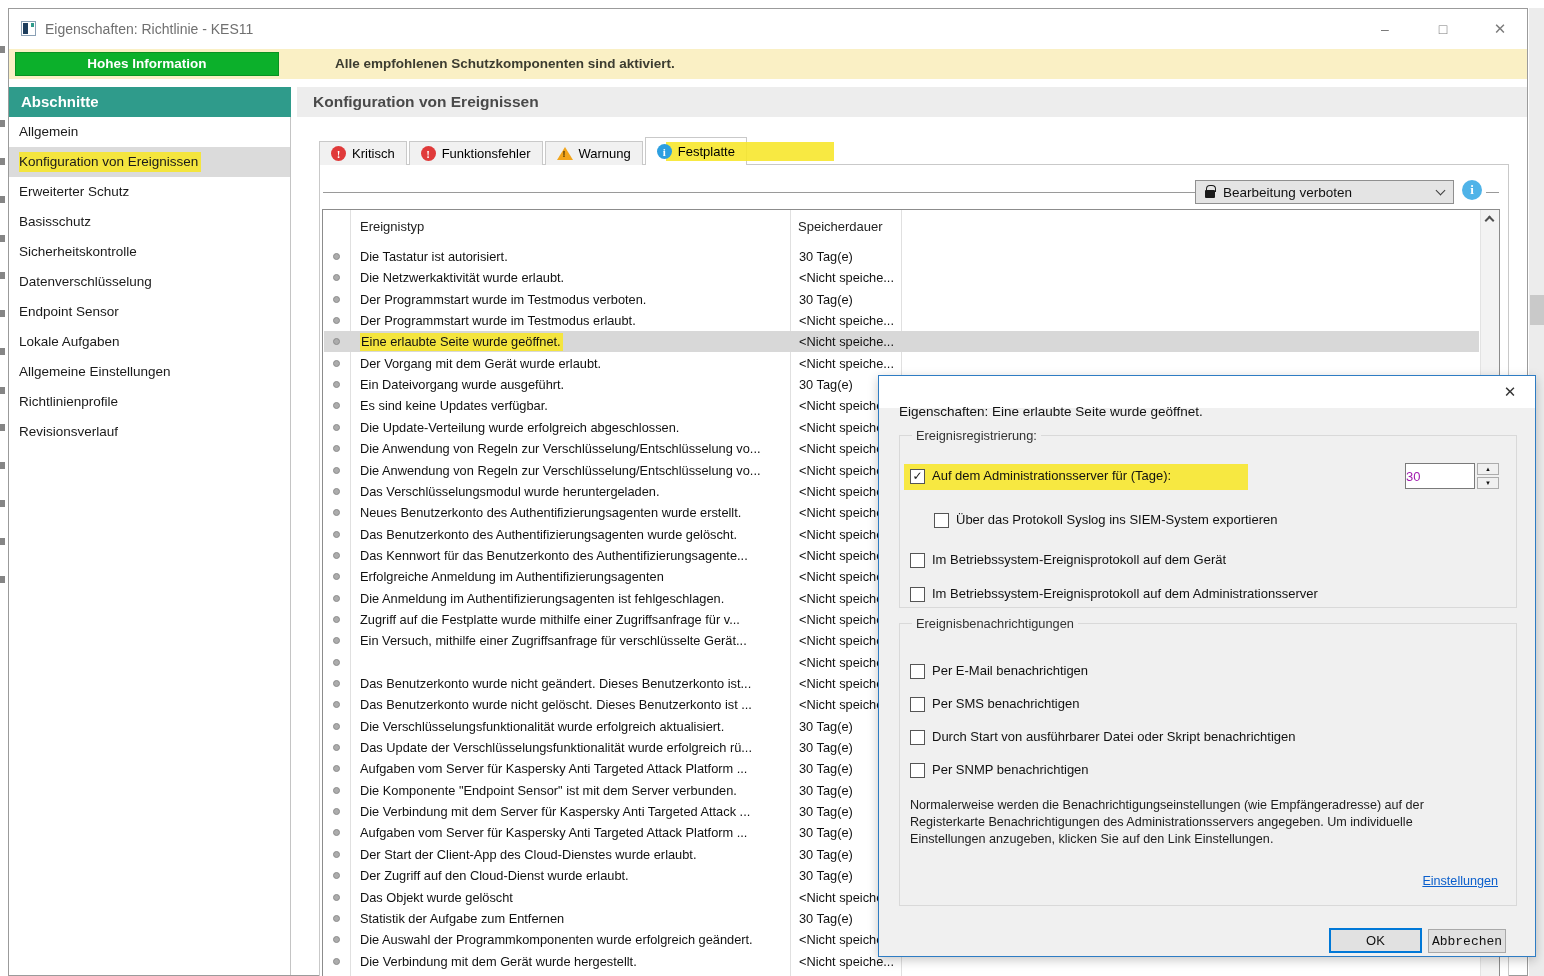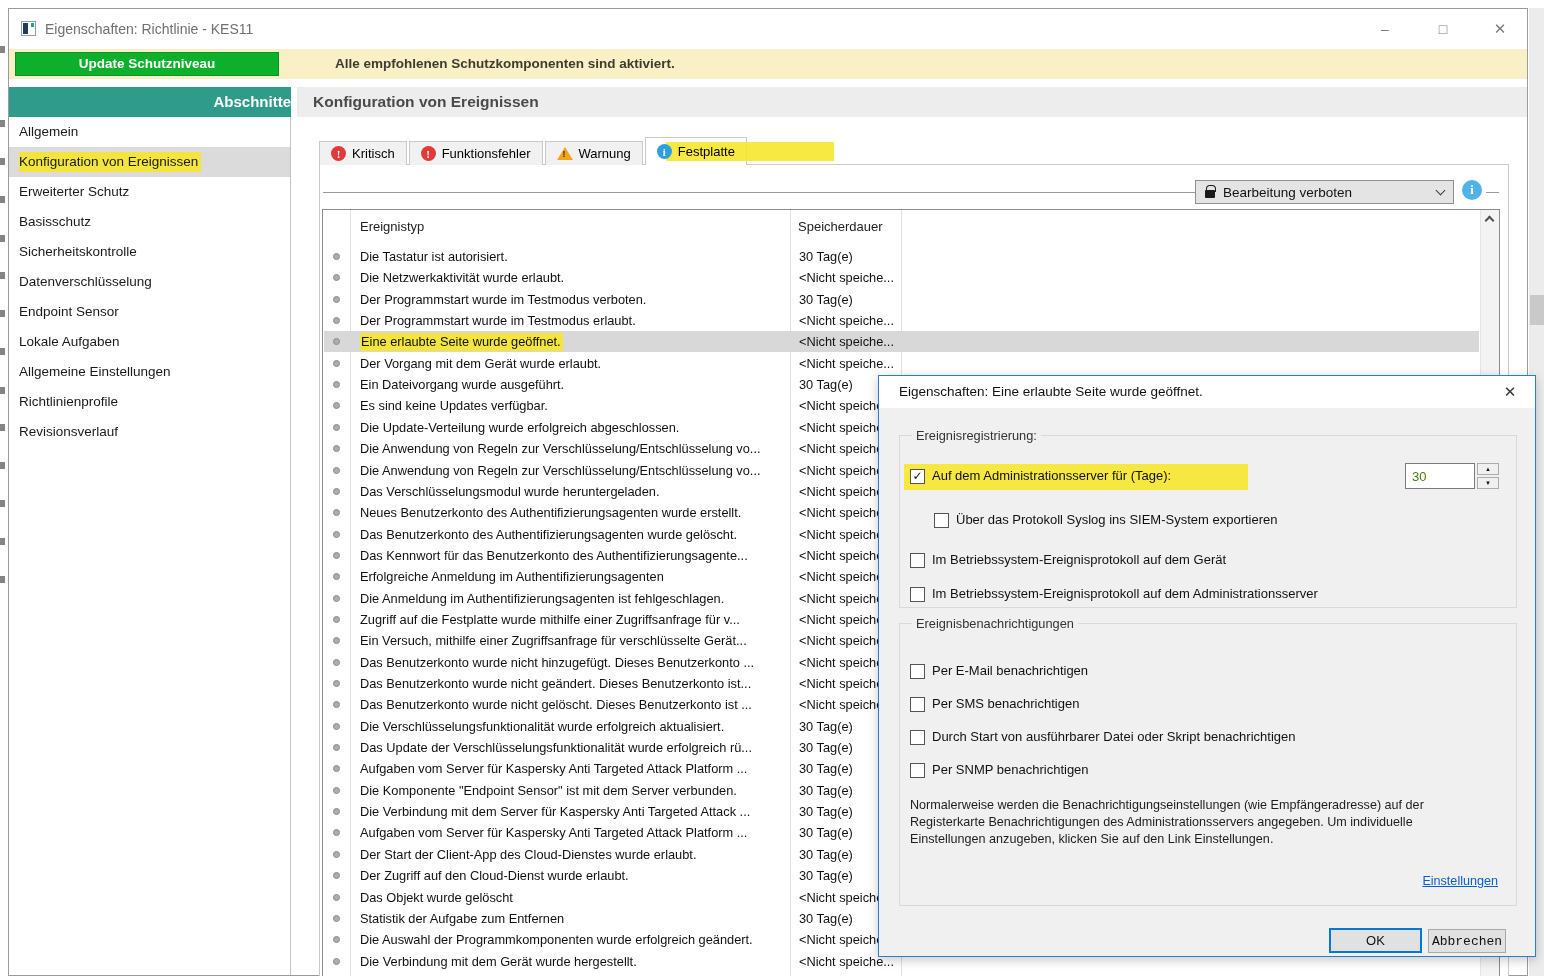--- a/index.html
+++ b/index.html
@@ -26,21 +26,21 @@
   .wmin { left:1363px; } .wmax { left:1421px; } .wclose { left:1478px; font-size:15px; }
 
   
   .banner { position:absolute; left:0; top:40px; right:0; height:30px; background:#FAF0C5; }
   .badge { position:absolute; left:6px; top:3px; width:264px; height:24px; background:#0CB02B;
     border:1px solid #0A9222; color:#fff; font-weight:bold; font-size:13.5px; text-align:center; line-height:22px; }
   .banner-text { position:absolute; left:284px; top:0; line-height:30px; font-size:13.5px; font-weight:600; color:#3C3C30;margin-left:42px; }
 
   
   .sidebar-header { position:absolute; left:0; top:78px; width:282px; height:30px; background:#2F9B8B;
-    color:#fff; font-weight:bold; font-size:15px; line-height:30px; padding-left:12px;text-align:right; }
+    color:#fff; font-weight:bold; font-size:15px; line-height:30px; padding-left:12px; }
   .sidebar { position:absolute; left:0; top:108px; width:282px; bottom:0; background:#fff; border-right:1px solid #C4C4C4; }
   .side-item { position:relative; height:30px; line-height:30px; font-size:13.5px; color:#1a1a1a; padding-left:10px;
     white-space:nowrap; cursor:default; }
   .side-item.sel { background:#DBDBDB; }
   .hl { background:rgba(247,230,40,.88); }
   .side-item .hl { padding:2px 3px 3px 0; }
 
   
   .content-title { position:absolute; left:288px; top:78px; right:0; height:30px; background:#EDEDED;
     font-weight:bold; font-size:15.5px; color:#4A4A4A; line-height:30px; padding-left:16px; }
@@ -90,34 +90,34 @@
   .cell-dur { position:absolute; left:475px; top:0; width:102px; line-height:21px; white-space:nowrap; overflow:hidden; }
   .scrollbar { position:absolute; right:0; top:0; bottom:0; width:19px; background:#F3F3F3; border-left:1px solid #E3E3E3; }
   .sb-up { position:absolute; left:0; top:0; width:19px; height:18px; cursor:default; }
   .sb-up span { position:absolute; left:5px; top:7px; width:7px; height:7px;
     border-left:2px solid #505050; border-top:2px solid #505050; transform:rotate(45deg); }
 
   
   .dialog { position:absolute; left:878px; top:375px; width:658px; height:582px; background:#F0F0F0;
     border:1px solid #2E7CC3; z-index:10; box-shadow:0 3px 10px rgba(0,0,0,.22); }
   .dlg-title { position:absolute; left:0; top:0; right:0; height:32px; background:#fff; }
-  .dlg-title .txt { position:absolute; left:20px; line-height:32px; font-size:13.5px; color:#111; }
+  .dlg-title .txt { position:absolute; left:20px; line-height:32px; font-size:13.5px; color:#111;margin-top:20px; }
   .dlg-close { position:absolute; right:14px; top:5px; width:22px; height:22px; text-align:center; line-height:22px;
     font-size:15px; color:#333; cursor:default; }
   fieldset { position:absolute; left:20px; width:618px; border:1px solid #D9D9D9; }
   legend { font-size:12.8px; color:#333; padding:0 4px; margin-left:12px; }
   .fs-reg { top:52px; height:180px; }
   .fs-not { top:240px; height:290px; }
   .cbrow { position:absolute; font-size:13px; color:#111; }
   .cb { position:absolute; left:0; top:0; width:15px; height:15px; background:#fff; border:1px solid #555;
     font-size:12px; line-height:13px; text-align:center; color:#111; font-weight:bold; z-index:2; cursor:default; }
   .cblabel { position:absolute; left:22px; top:-1px; white-space:nowrap; z-index:2; }
   .hl-block { position:absolute; left:4px; top:21px; width:344px; height:26px; background:rgba(247,230,40,.88); z-index:1; }
   .days-input { position:absolute; left:505px; top:20px; width:70px; height:26px; border:1px solid #7A7A7A;
-    font-size:13px; padding-left:6px; font-family:inherit; background:#fff; color:#4d7c0f; }
+    font-size:13px; font-family:inherit; background:#fff; color:#a21caf; }
   .spin { position:absolute; left:577px; top:20px; width:22px; height:26px; }
   .spin-btn { position:absolute; left:0; width:22px; height:12px; background:#F0F0F0; border:1px solid #ACACAC;
     font-size:6px; text-align:center; line-height:10px; color:#111; cursor:default; }
   .spin-up { top:0; } .spin-dn { top:14px; }
   .note { position:absolute; left:10px; top:166px; width:565px; font-size:12.6px; line-height:17px; color:#1d1d1d; }
   .dlg-link { position:absolute; right:18px; top:243px; font-size:12.6px; color:#0B5FCC; text-decoration:underline; cursor:pointer; }
   .btn { position:absolute; height:24px; background:#E1E1E1; font-size:13px; color:#111; text-align:center;
     line-height:21px; cursor:default; font-family:inherit; }
   .btn-ok { left:450px; top:552px; width:93px; height:25px; border:2px solid #0078D7; }
   .btn-cancel { left:549px; top:553px; width:78px; border:1px solid #A9A9A9;font-family:Liberation Mono, monospace; }
@@ -149,21 +149,21 @@
   <div class="window">
     <div class="titlebar">
       <span class="app-icon"></span>
       <span class="win-title">Eigenschaften: Richtlinie - KES11</span>
       <span class="win-btn wmin">–</span>
       <span class="win-btn wmax">□</span>
       <span class="win-btn wclose">✕</span>
     </div>
 
     <div class="banner">
-      <span class="badge">Update Schutzniveau</span>
+      <span class="badge">Hohes Information</span>
       <span class="banner-text">Alle empfohlenen Schutzkomponenten sind aktiviert.</span>
     </div>
 
     <div class="sidebar-header">Abschnitte</div>
     <div class="sidebar" id="sidebar">
         <div class="side-item">Allgemein</div>
         <div class="side-item sel"><span class="hl">Konfiguration von Ereignissen</span></div>
         <div class="side-item">Erweiterter Schutz</div>
         <div class="side-item">Basisschutz</div>
         <div class="side-item">Sicherheitskontrolle</div>
@@ -308,21 +308,20 @@
               <span class="cell-type">Zugriff auf die Festplatte wurde mithilfe einer Zugriffsanfrage für v...</span>
               <span class="cell-dur">&lt;Nicht speiche...</span>
             </div>
             <div class="trow" style="top: 420.3px;">
               <span class="dot"></span>
               <span class="cell-type">Ein Versuch, mithilfe einer Zugriffsanfrage für verschlüsselte Gerät...</span>
               <span class="cell-dur">&lt;Nicht speiche...</span>
             </div>
             <div class="trow" style="top: 441.65px;">
               <span class="dot"></span>
-              <span class="cell-type">Das Benutzerkonto wurde nicht hinzugefügt. Dieses Benutzerkonto ...</span>
               <span class="cell-dur">&lt;Nicht speiche...</span>
             </div>
             <div class="trow" style="top: 463px;">
               <span class="dot"></span>
               <span class="cell-type">Das Benutzerkonto wurde nicht geändert. Dieses Benutzerkonto ist...</span>
               <span class="cell-dur">&lt;Nicht speiche...</span>
             </div>
             <div class="trow" style="top: 484.35px;">
               <span class="dot"></span>
               <span class="cell-type">Das Benutzerkonto wurde nicht gelöscht. Dieses Benutzerkonto ist ...</span>

